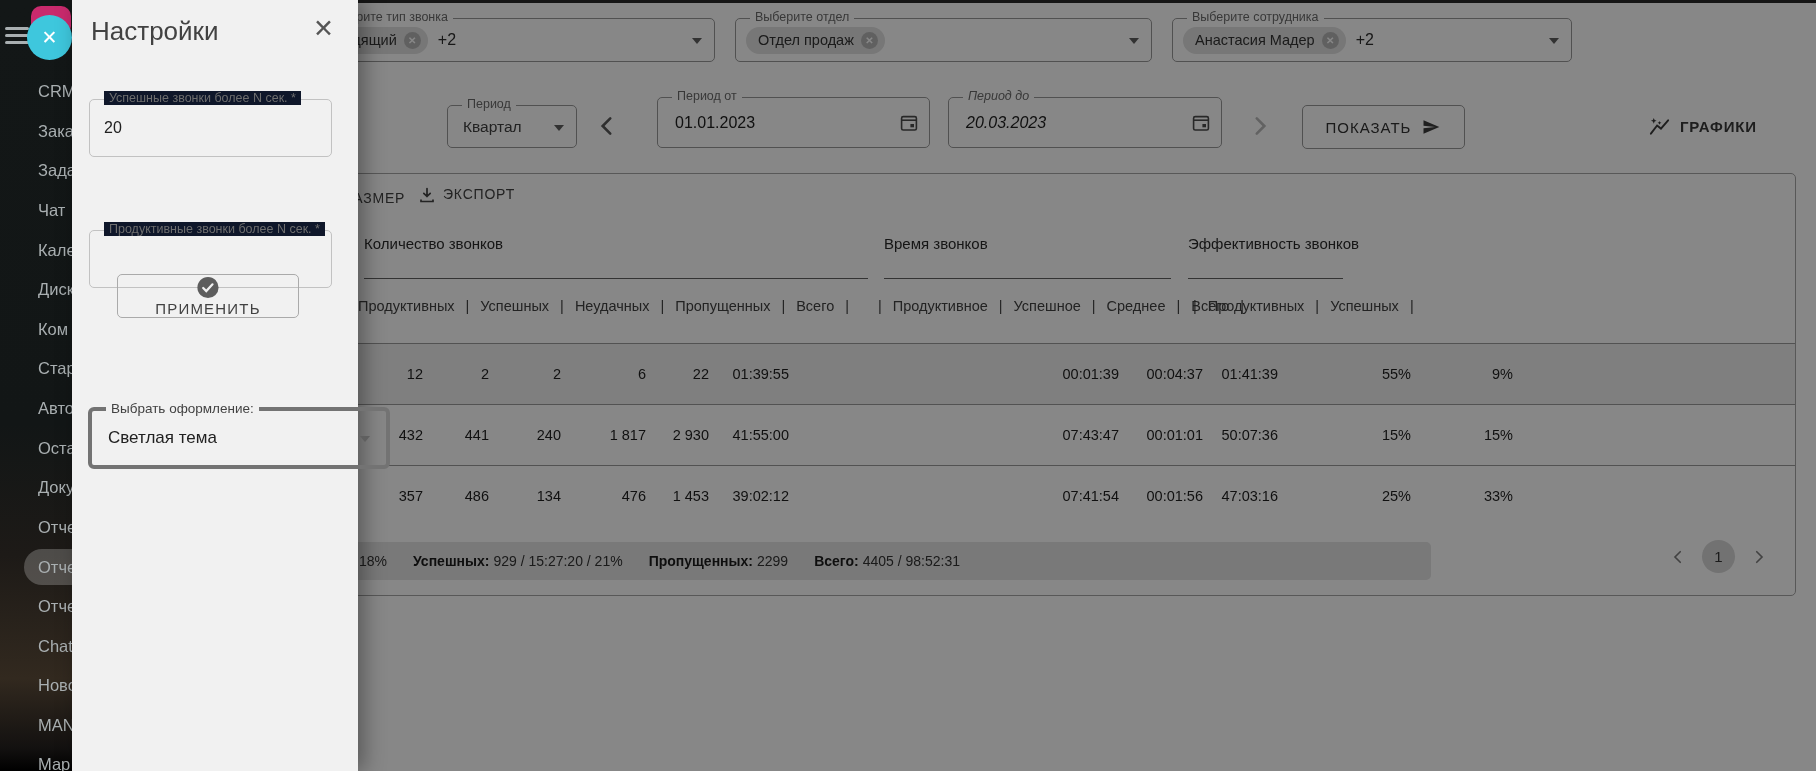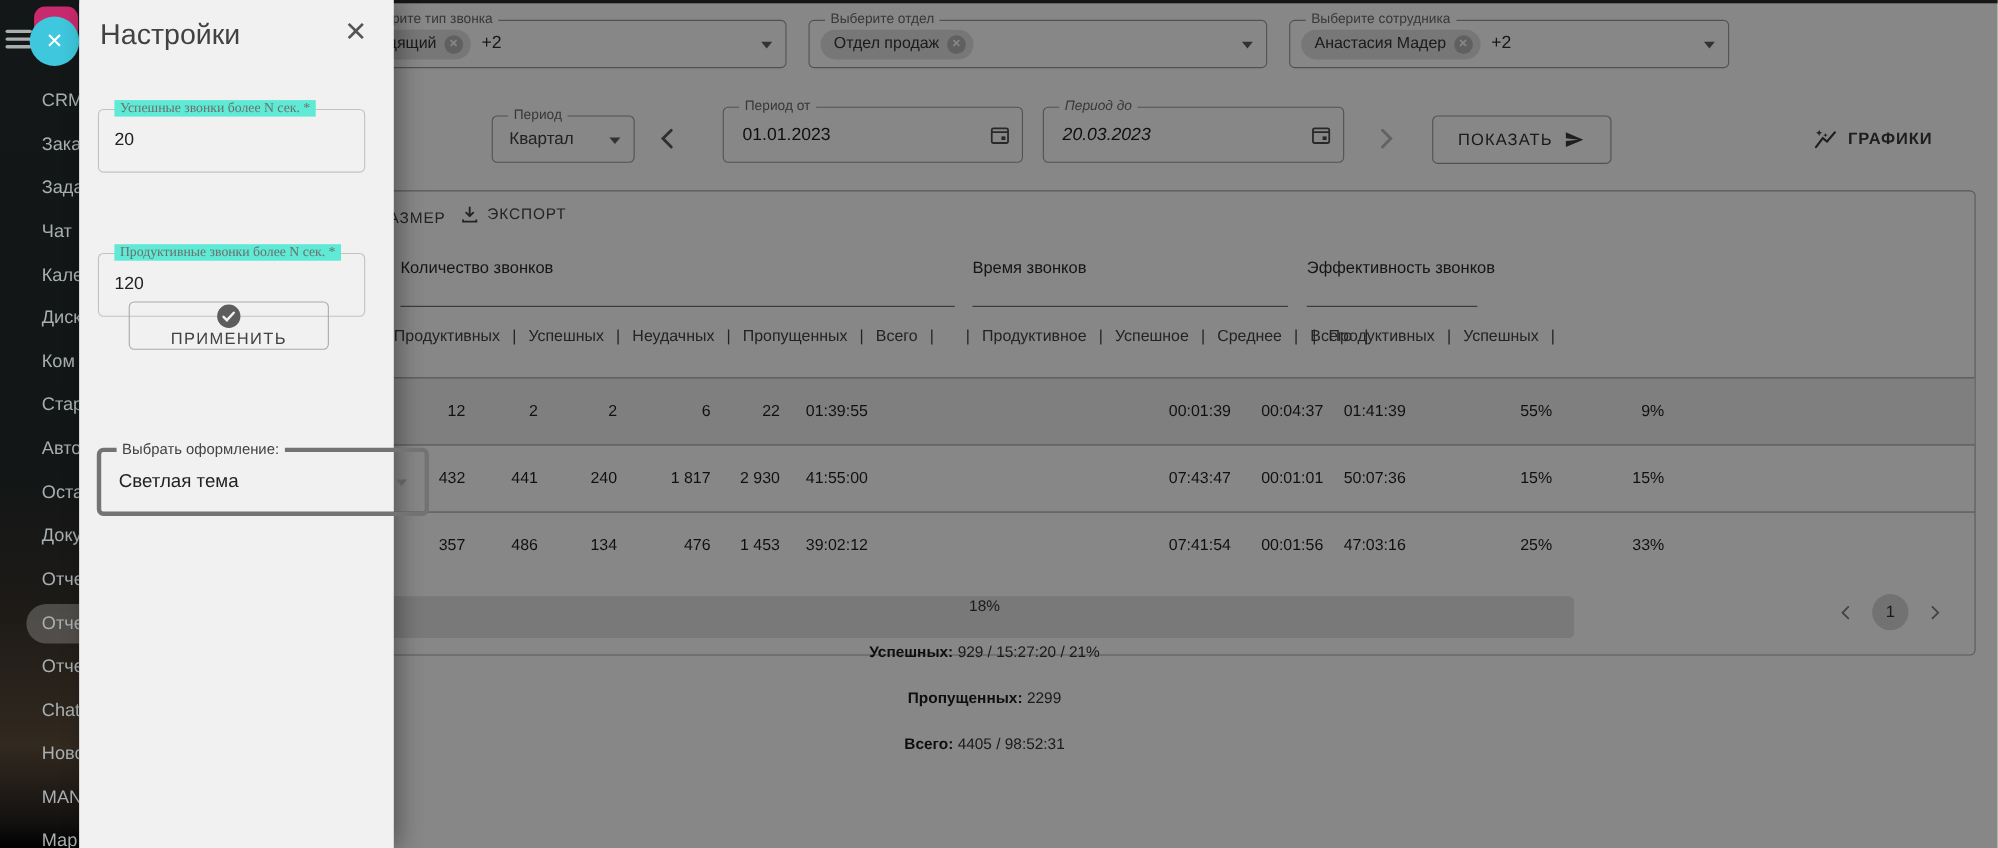--- a/index.html
+++ b/index.html
@@ -65,21 +65,21 @@
     font-size:14.5px; color:#424242; white-space:nowrap; }
   #h1 { left:45px; } #h2 { left:565px; } #h3 { left:880px; }
   .pipe::before { content:"|"; color:#424242; }
   .trow { position:absolute; left:0; width:100%; height:61px; border-top:1px solid #9b9b9b;
     display:grid; grid-template-columns:126px 66px 72px 85px 63px 80px 330px 84px 75px 133px 102px; }
   .trow > div { text-align:right; padding-right:16px; line-height:60px; font-size:14.5px;
     color:#1f1f1f; white-space:nowrap; }
   #row0 { top:169px; background:#f0f0f0; } #row1 { top:230px; } #row2 { top:291px; }
   #summary { position:absolute; left:0; top:368px; width:1118px; height:38px;
     background:#e4e4e4; border-radius:5px; display:flex; align-items:center; gap:26px;
-    padding-left:46px; font-size:14px; color:#333; white-space:nowrap;flex-direction:column; }
+    padding-left:46px; font-size:14px; color:#333; white-space:nowrap; }
   #summary b { color:#1c1c1c; margin-right:4px; }
   #pagination { position:absolute; left:1356px; top:366px; display:flex; align-items:center; gap:15px; }
   .pgchev { background:none; border:none; cursor:pointer; line-height:0; }
   #page-circle { width:33px; height:33px; border-radius:50%; background:#d7d7d7;
     display:flex; align-items:center; justify-content:center; font-size:15px; color:#333; }
 
   
   #backdrop { position:absolute; left:72px; top:0; right:0; bottom:0;
     background:rgba(0,0,0,0.47); z-index:20; }
 
@@ -103,21 +103,21 @@
 
   
   #panel { position:absolute; left:72px; top:0; width:286px; height:771px; z-index:40;
     background:#f1f1f1; box-shadow:6px 0 20px rgba(0,0,0,0.35); }
   #panel-title { position:absolute; left:19px; top:16px; font-size:26px; font-weight:400;
     color:#424242; }
   #panel-close { position:absolute; left:241px; top:14px; background:none; border:none;
     font-size:25px; color:#555; cursor:pointer; }
   .pfield { position:absolute; left:17px; width:243px; height:58px;
     border:1px solid #c2c2c2; border-radius:5px; }
-  .pfield .mlabel { background:#5eead4; font-size:12.5px; color:#6e6e6e;font-family:Liberation Serif, serif; }
+  .pfield .mlabel { background:#0f172a; font-size:12.5px; color:#6e6e6e; }
   .pfield input { position:absolute; left:14px; top:0; width:210px; height:100%;
     border:none; background:none; font-size:16px; color:#212121; outline:none;
     font-family:"Liberation Sans",sans-serif; }
   #pf1 { top:99px; } #pf2 { top:192px;margin-top:38px; }
   #apply-btn { position:absolute; left:45px; top:274px; width:182px; height:44px;
     border:1px solid #aaa; border-radius:5px; background:none; display:flex;
     align-items:center; justify-content:center; gap:0; font-size:15px;
     letter-spacing:1.2px; color:#424242; cursor:pointer;
     font-family:"Liberation Sans",sans-serif;flex-direction:column; }
   #theme-box { position:absolute; left:16px; top:407px; width:302px; height:62px;
@@ -377,21 +377,20 @@
 <aside id="panel">
   <h1 id="panel-title">Настройки</h1>
   <button id="panel-close">✕</button>
 
   <div class="pfield" id="pf1">
     <span class="mlabel">Успешные звонки более N сек. *</span>
     <input value="20" style="">
   </div>
   <div class="pfield" id="pf2">
     <span class="mlabel">Продуктивные звонки более N сек. *</span>
-    <input value="120" style="">
   </div>
 
   <button id="apply-btn">
     <svg width="26" height="26" viewBox="0 0 26 26">
       <circle cx="13" cy="13" r="11" fill="#5d5d5d"></circle>
       <path d="M8 13.5l3.2 3.2 6.5-7" stroke="#f1f1f1" stroke-width="2.3" fill="none" stroke-linecap="round"></path>
     </svg>
     <span>ПРИМЕНИТЬ</span>
   </button>
 

